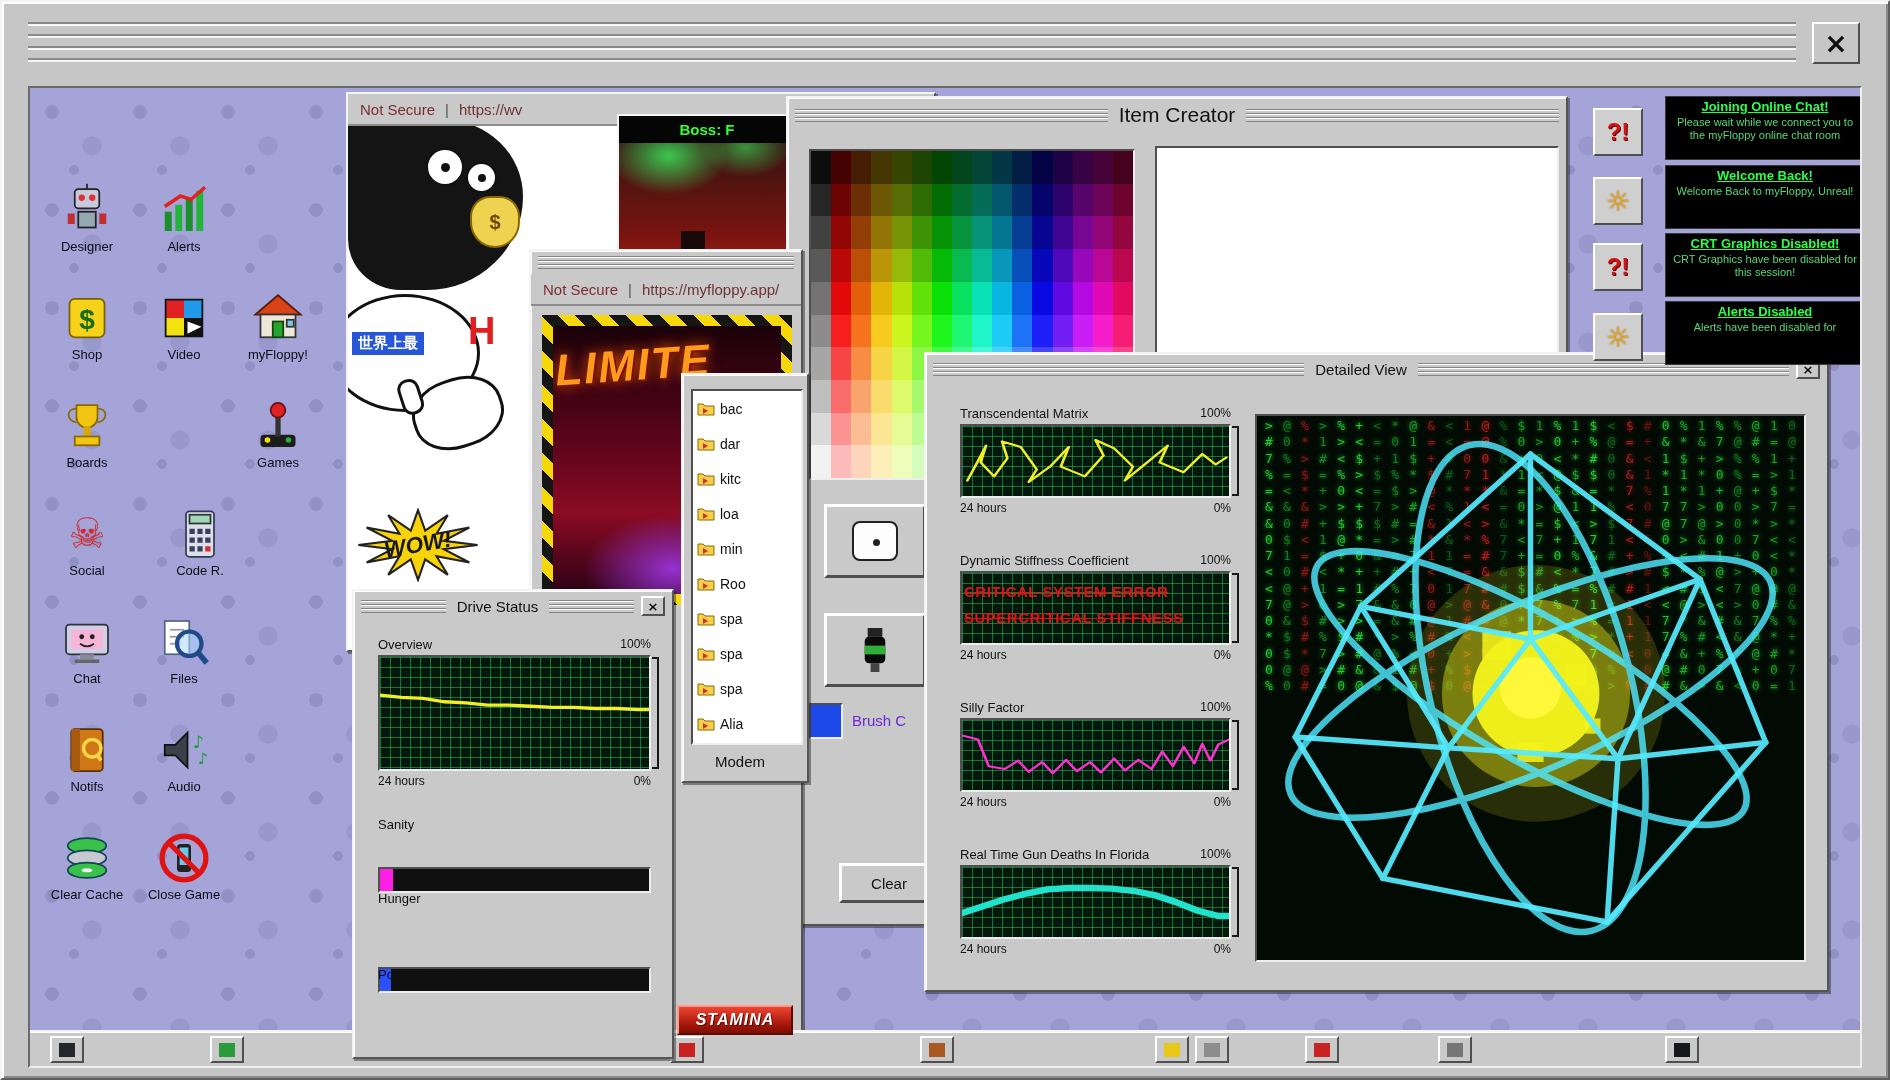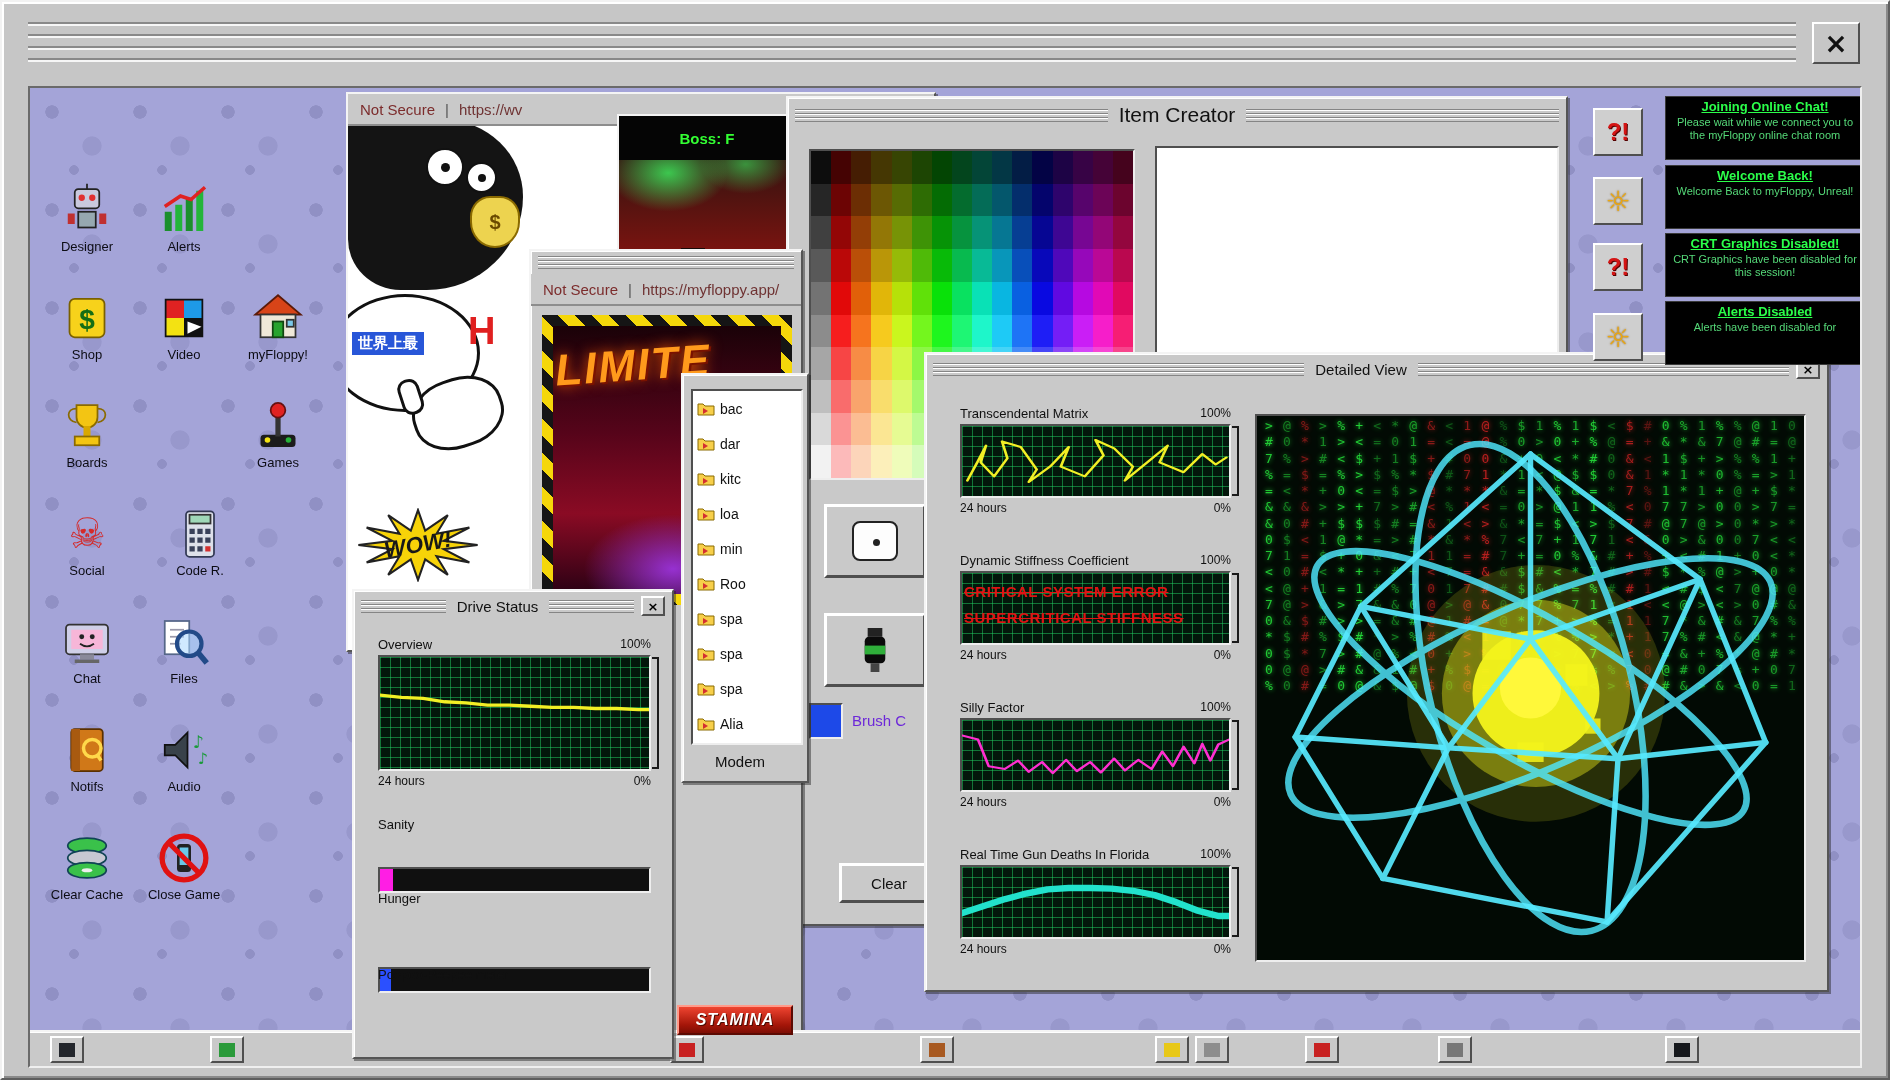--- a/index.html
+++ b/index.html
@@ -314,21 +314,21 @@
             <div class="abs" style="left:-8px;top:-16px;width:22px;height:36px;background:#fff;border:3px solid #111;border-radius:10px"></div>
           </div>
         <svg class="abs wow-svg" style="left:8px;top:382px" width="124" height="74" viewBox="0 0 120 72">
           <polygon points="118,36 85,40 110,53 78,47 89,65 67,50 60,70 53,50 31,65 42,47 10,53 35,40 2,36 35,32 10,19 42,25 31,7 53,22 60,2 67,22 89,7 78,25 110,19 85,32" fill="#f7d308" stroke="#222" stroke-width="2"></polygon>
           <text x="60" y="43" text-anchor="middle" font-size="22" fill="#181818" transform="rotate(-10 60 36)">WOW!</text>
         </svg>
       </div>
     </div>
 
     <div class="win" style="left:587px;top:26px;width:180px;height:250px;z-index:2">
-      <div style="height:44px;background:#050505;display:flex;align-items:center;justify-content:center">
+      <div style="height:27px;background:#050505;display:flex;align-items:center;justify-content:center">
         <span style="color:#33ff33;font-weight:bold;font-size:15px">Boss: F</span>
       </div>
       <div style="position:relative;height:216px;overflow:hidden;background:
         radial-gradient(ellipse 85px 55px at 28% 6%, rgba(60,230,90,.85), transparent 70%),
         radial-gradient(ellipse 65px 42px at 72% 2%, rgba(60,230,90,.6), transparent 70%),
         linear-gradient(180deg,#351310,#7e1410 45%,#d23a1c 75%,#6e120c)">
         <div class="abs" style="left:18px;bottom:0;width:20px;height:96px;background:#1d0d0c"></div>
         <div class="abs" style="left:62px;bottom:0;width:24px;height:128px;background:#170a09"></div>
         <div class="abs" style="left:116px;bottom:0;width:20px;height:88px;background:#1d0d0c"></div>
       </div>

